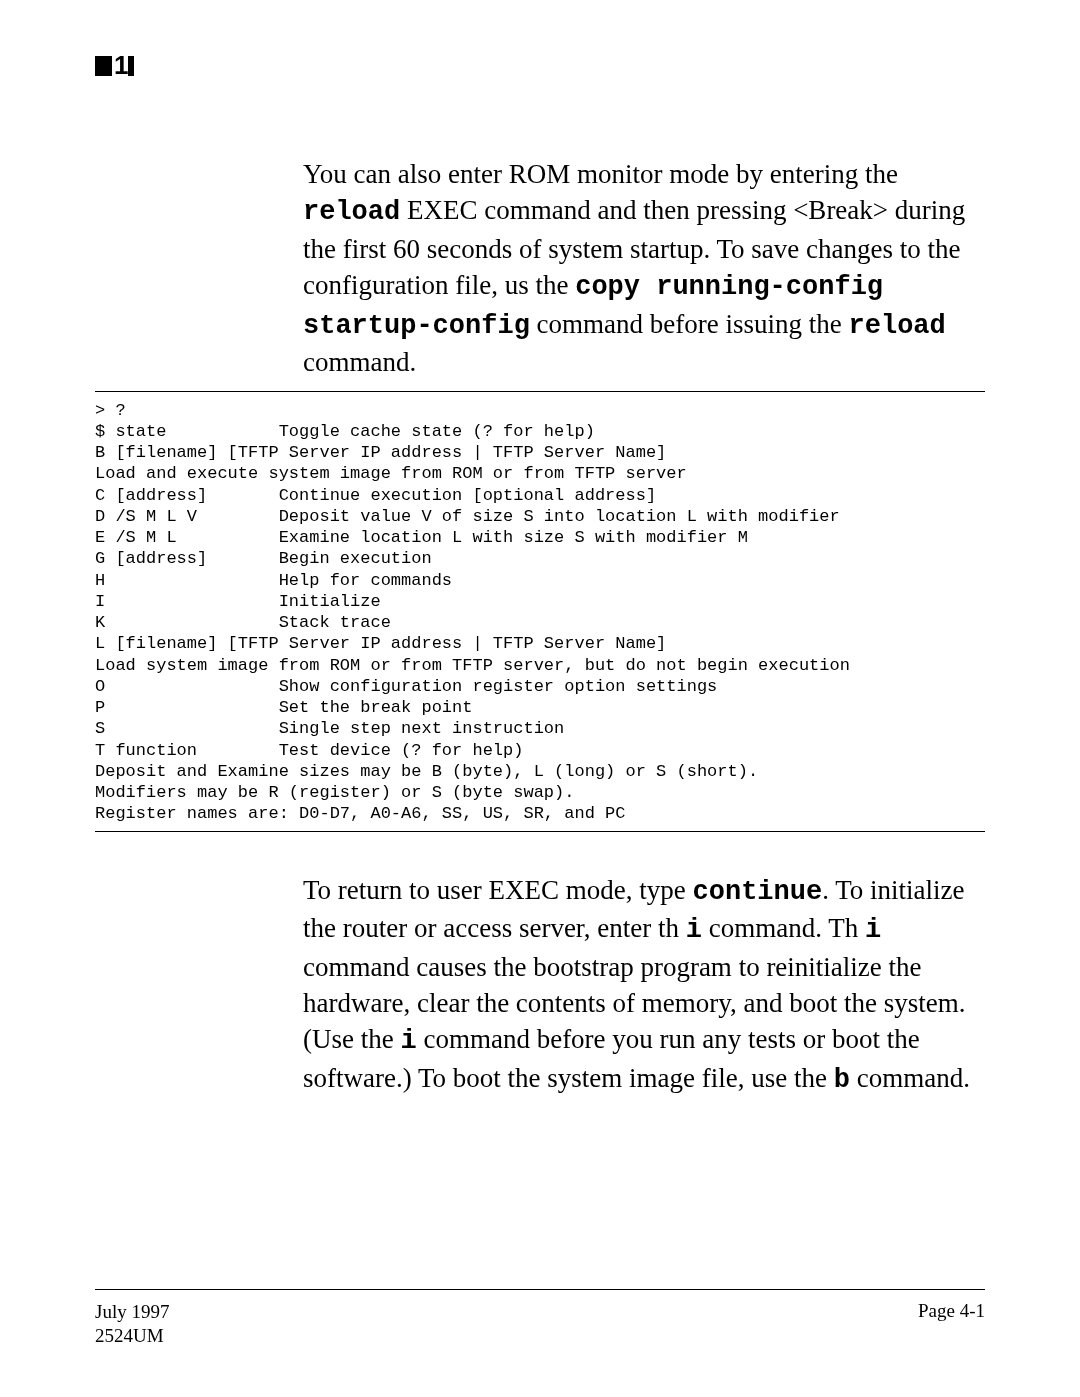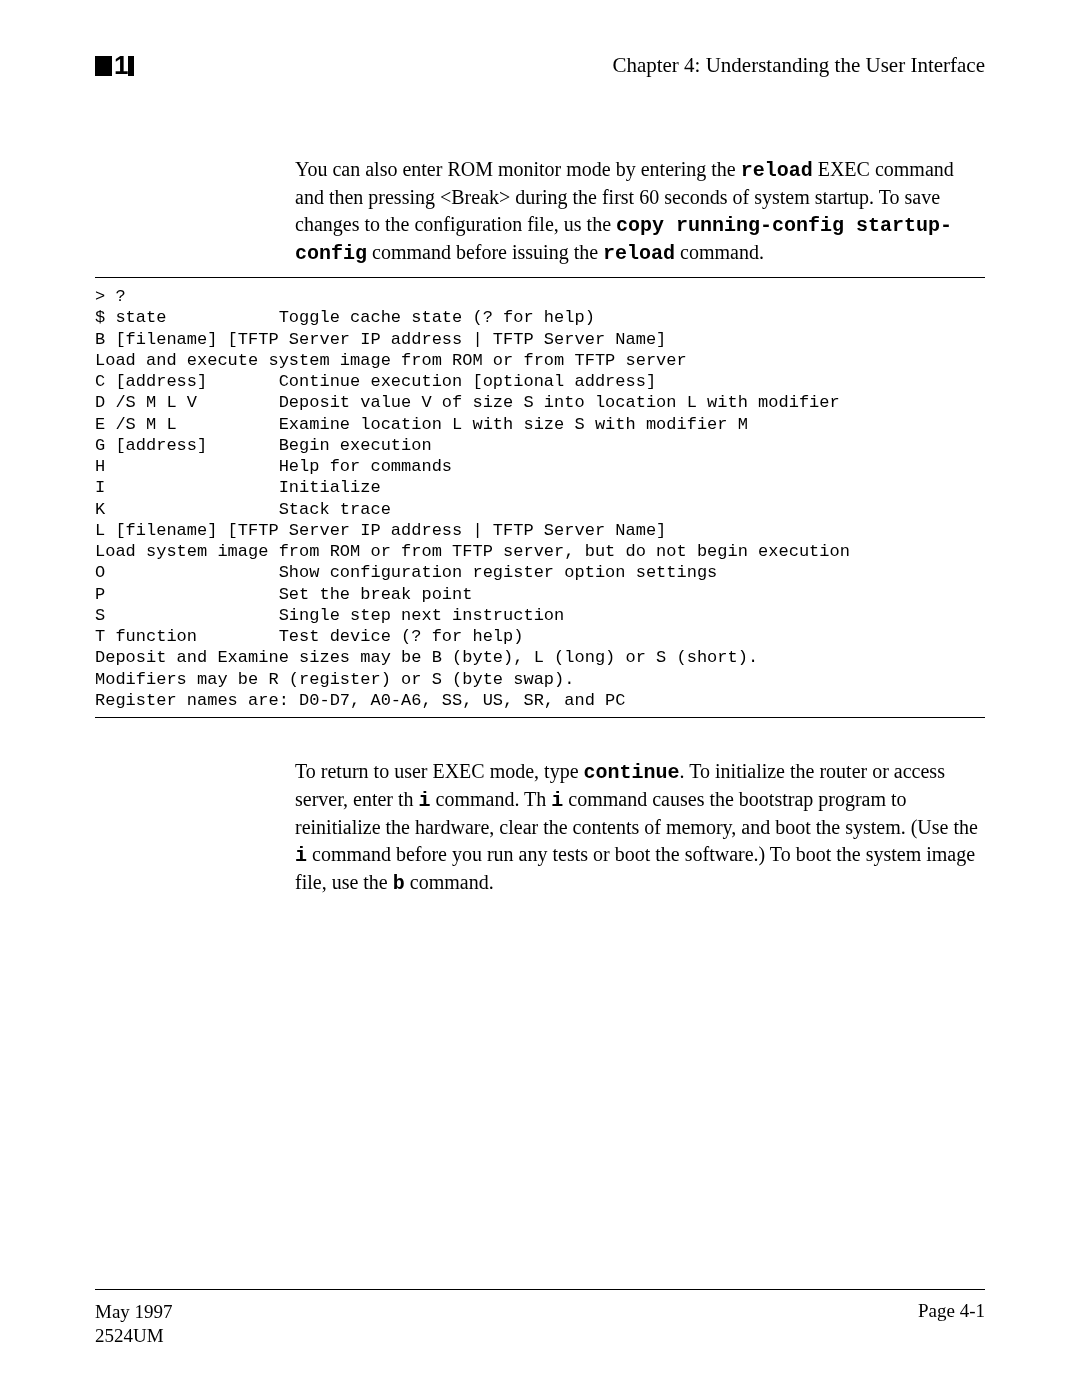--- a/index.html
+++ b/index.html
@@ -50,23 +50,24 @@
     }
     .chapter-title {
       font-size: 21px;
       font-family: 'Times New Roman', Times, serif;
     }
     .content-indent {
       margin-left: 200px;
       margin-right: 5px;
     }
     .paragraph {
-      font-size: 20px;
+      font-size: 27px;
       line-height: 1.35;
       margin-bottom: 8px;
+      margin-left: 8px;
     }
     .mono {
       font-family: 'Courier New', Courier, monospace;
       font-weight: bold;
     }
     .hr-line {
       border: none;
       border-top: 1px solid #000000;
       margin: 10px 0 8px 0;
     }
@@ -100,21 +101,20 @@
 </head>
 <body>
 
 <div class="page">
   <div class="header">
     <div class="logo">
       <span class="logo-box"></span>
         <span style="font-size:26px;font-weight:900;">1</span>
         <span class="logo-i"></span>
     </div>
-    <div class="chapter-title">Chapter 4: Understanding the User Interface</div>
   </div>
 
   <div class="content-indent">
     <p class="paragraph">
       <span>You can also enter ROM monitor mode by entering the </span><span class="mono">reload</span><span> EXEC command and then pressing  &lt;Break&gt;  during the first 60 seconds of system startup. To save changes to the configuration file, us the </span><span class="mono">copy running-config startup-config</span><span> command before issuing the </span><span class="mono">reload</span><span> command.</span>
     </p>
   </div>
 
   <hr class="hr-line">
 
@@ -144,19 +144,19 @@
   <div class="content-indent">
     <p class="paragraph">
       <span>To return to user EXEC mode, type </span><span class="mono">continue</span><span>. To initialize the router or access server, enter th  </span><span class="mono">i</span><span> command. Th  </span><span class="mono">i</span><span> command causes the bootstrap program to reinitialize the hardware, clear the contents of memory, and boot the system. (Use the </span><span class="mono">i</span><span> command before you run any tests or boot the software.) To boot the system image file, use the </span><span class="mono">b</span><span> command.</span>
     </p>
   </div>
 
   <div class="footer">
     <hr class="footer-line">
     <div class="footer-content">
       <div class="footer-left">
-        <div>May 1997</div>
+        <div>July 1997</div>
         <div>2524UM</div>
       </div>
       <div>Page 4-1</div>
     </div>
   </div>
 </div>
 
 </body></html>

